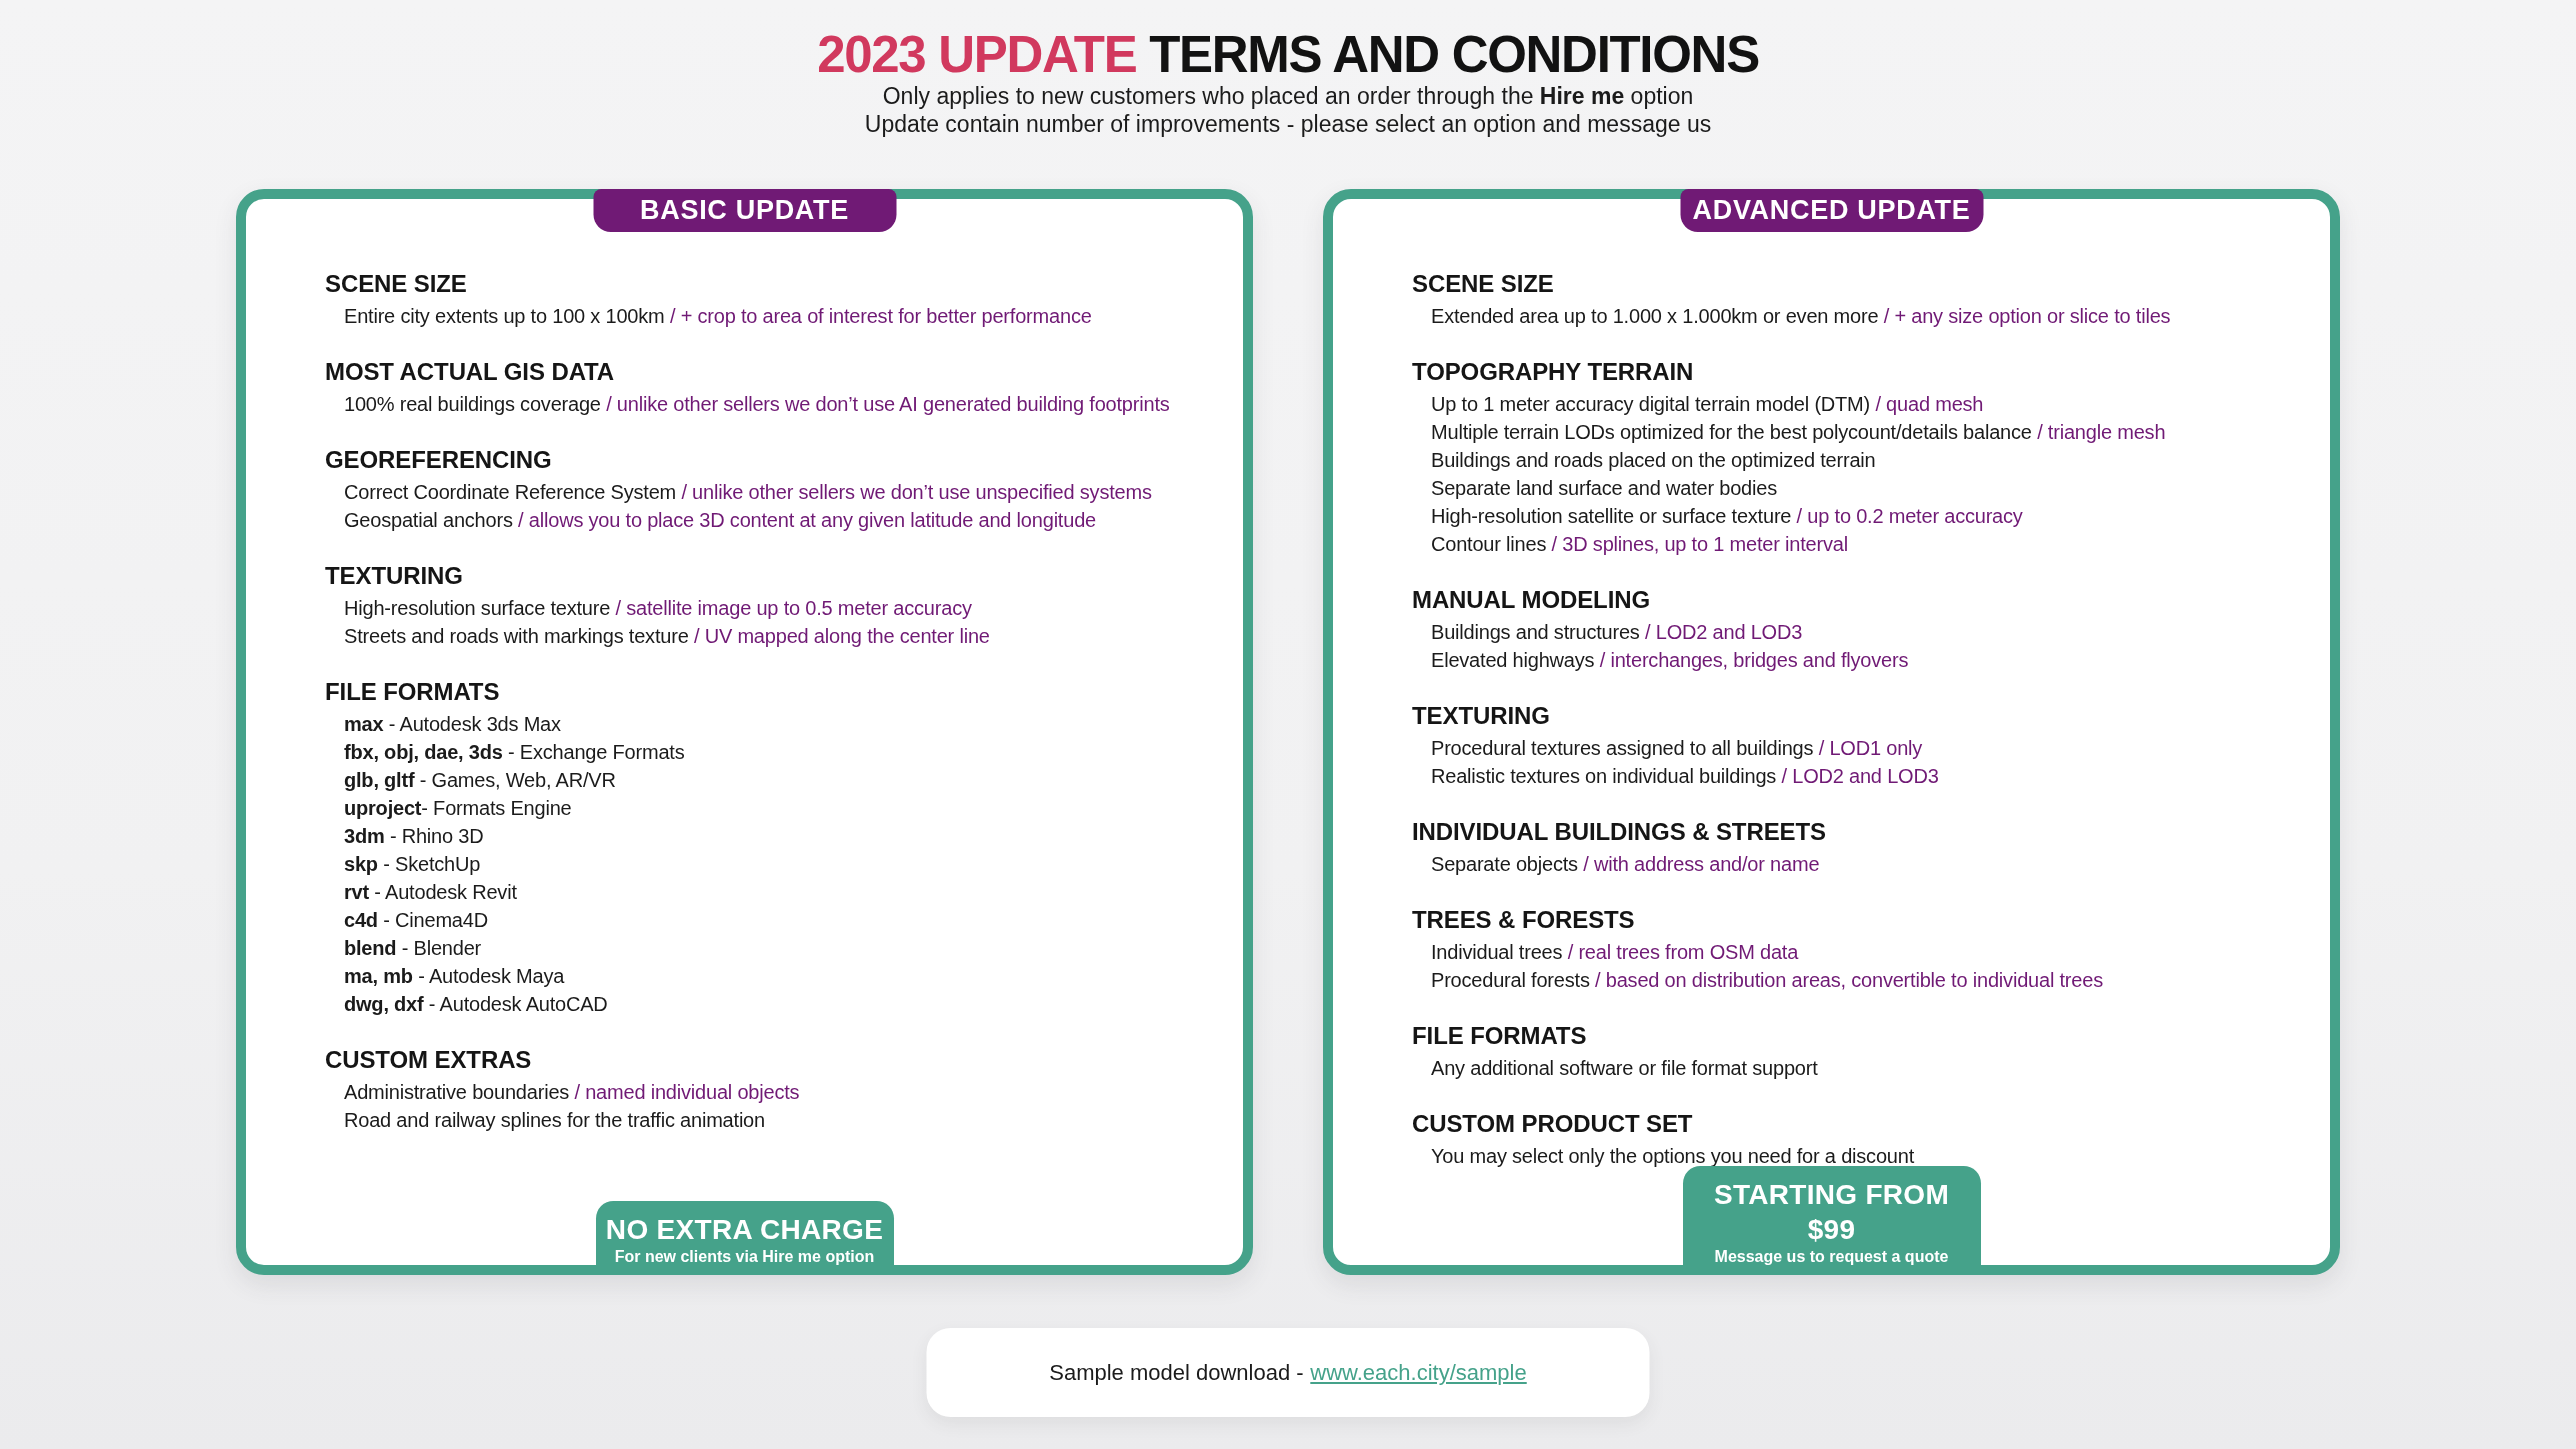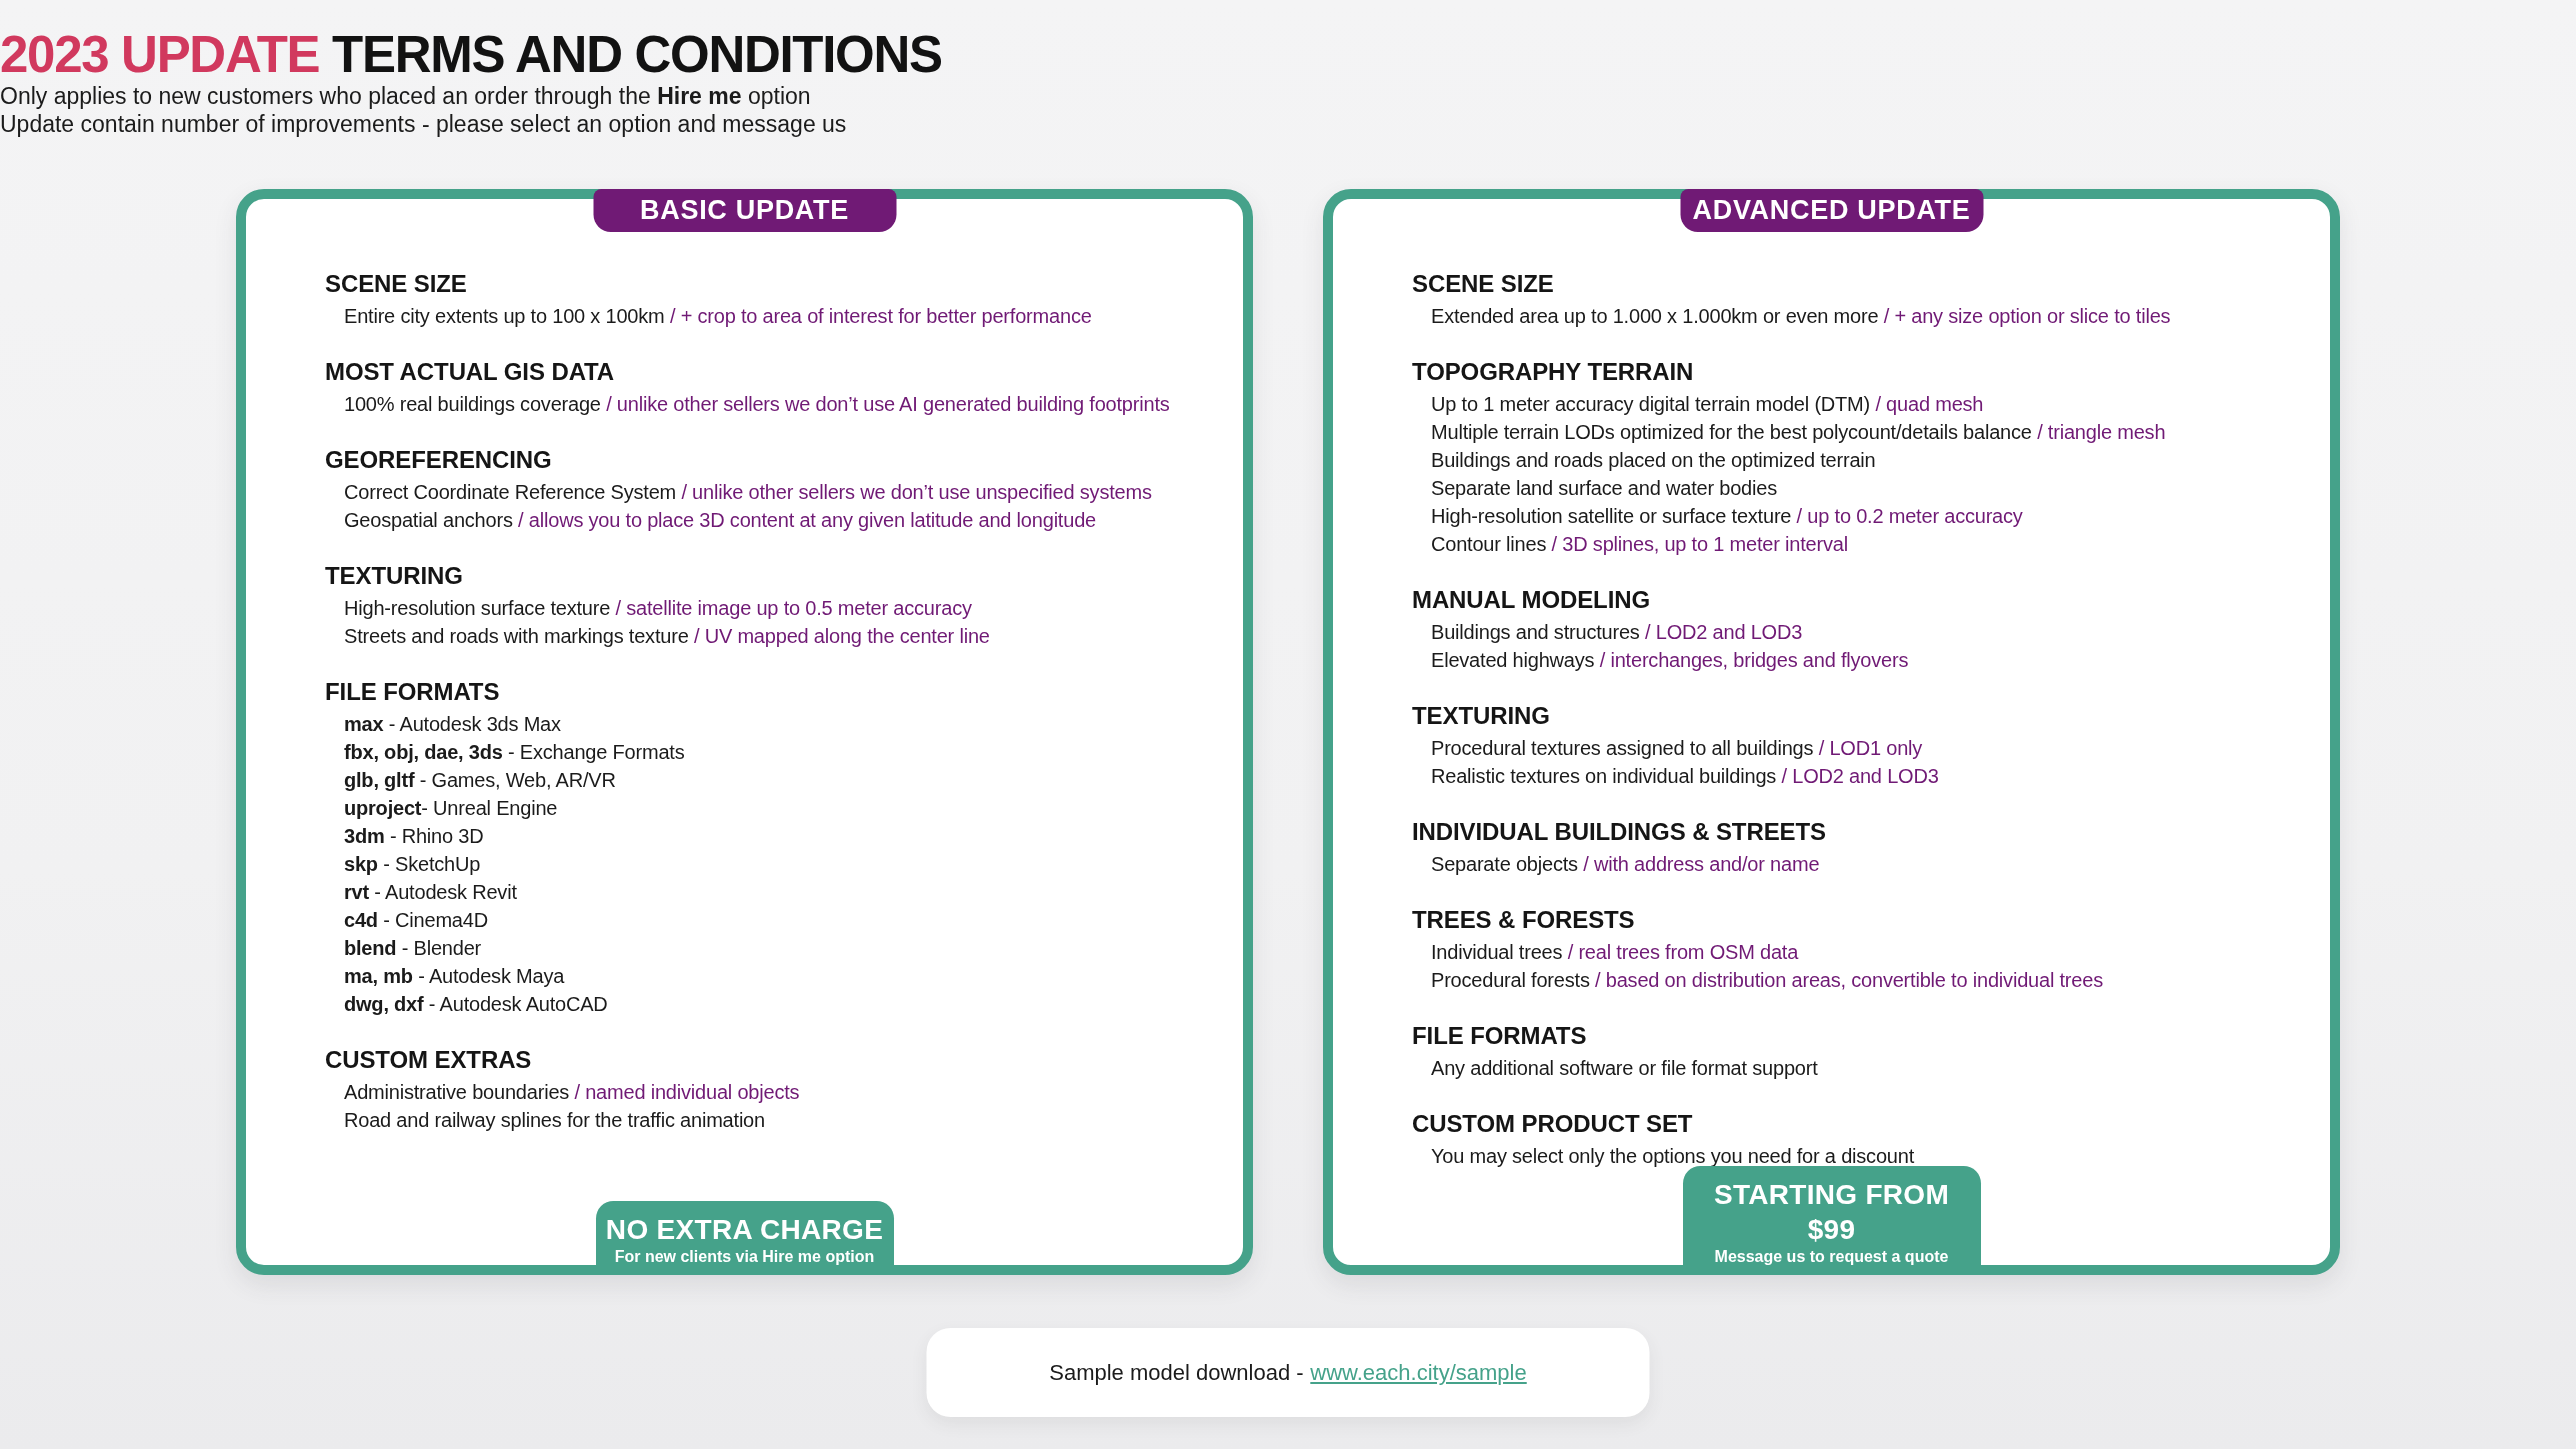--- a/index.html
+++ b/index.html
@@ -3,21 +3,21 @@
 <meta charset="utf-8">
 <style>
   html,body{margin:0;padding:0;}
   body{width:2576px;height:1449px;overflow:hidden;
        font-family:"Liberation Sans","DejaVu Sans",sans-serif;
        font-stretch:condensed;color:#1b1b1b;}
   .canvas{position:relative;width:2576px;height:1449px;
           background:linear-gradient(180deg,#f4f4f5 0%,#f1f1f2 60%,#ebebed 100%);}
 
   
-  .hdr{position:absolute;top:27px;left:0;width:100%;text-align:left;}
+  .hdr{position:absolute;top:27px;left:0;width:100%;text-align:center;}
   .hdr h1{margin:0;font-size:51px;font-weight:800;letter-spacing:-1.3px;color:#121212;line-height:56px;}
   .hdr h1 .accent{color:#d1395e;}
   .sub{margin:0;font-size:23px;line-height:27.5px;color:#1b1b1b;}
 
   
   .panels{position:absolute;top:189px;left:0;width:100%;
           display:flex;justify-content:center;gap:70px;}
   .panel{position:relative;width:1017px;height:1086px;background:#ffffff;
          border:10px solid #45a28a;border-radius:28px;box-sizing:border-box;
          box-shadow:0 9.4px 23px rgba(60,60,70,0.10);}
@@ -78,21 +78,21 @@
           <div class="section">
             <h3 class="heading">TEXTURING</h3>
             <div class="item"><span class="main">High-resolution surface texture</span><span class="note"> / satellite image up to 0.5 meter accuracy</span></div>
             <div class="item"><span class="main">Streets and roads with markings texture</span><span class="note"> / UV mapped along the center line</span></div>
           </div>
           <div class="section">
             <h3 class="heading">FILE FORMATS</h3>
             <div class="item"><span class="bold">max</span><span class="rest"> - Autodesk 3ds Max</span></div>
             <div class="item"><span class="bold">fbx, obj, dae, 3ds</span><span class="rest"> - Exchange Formats</span></div>
             <div class="item"><span class="bold">glb, gltf</span><span class="rest"> - Games, Web, AR/VR</span></div>
-            <div class="item"><span class="bold">uproject</span><span class="rest">- Unreal Engine</span></div>
+            <div class="item"><span class="bold">uproject</span><span class="rest">- Formats Engine</span></div>
             <div class="item"><span class="bold">3dm</span><span class="rest"> - Rhino 3D</span></div>
             <div class="item"><span class="bold">skp</span><span class="rest"> - SketchUp</span></div>
             <div class="item"><span class="bold">rvt</span><span class="rest"> - Autodesk Revit</span></div>
             <div class="item"><span class="bold">c4d</span><span class="rest"> - Cinema4D</span></div>
             <div class="item"><span class="bold">blend</span><span class="rest"> - Blender</span></div>
             <div class="item"><span class="bold">ma, mb</span><span class="rest"> - Autodesk Maya</span></div>
             <div class="item"><span class="bold">dwg, dxf</span><span class="rest"> - Autodesk AutoCAD</span></div>
           </div>
           <div class="section">
             <h3 class="heading">CUSTOM EXTRAS</h3>

